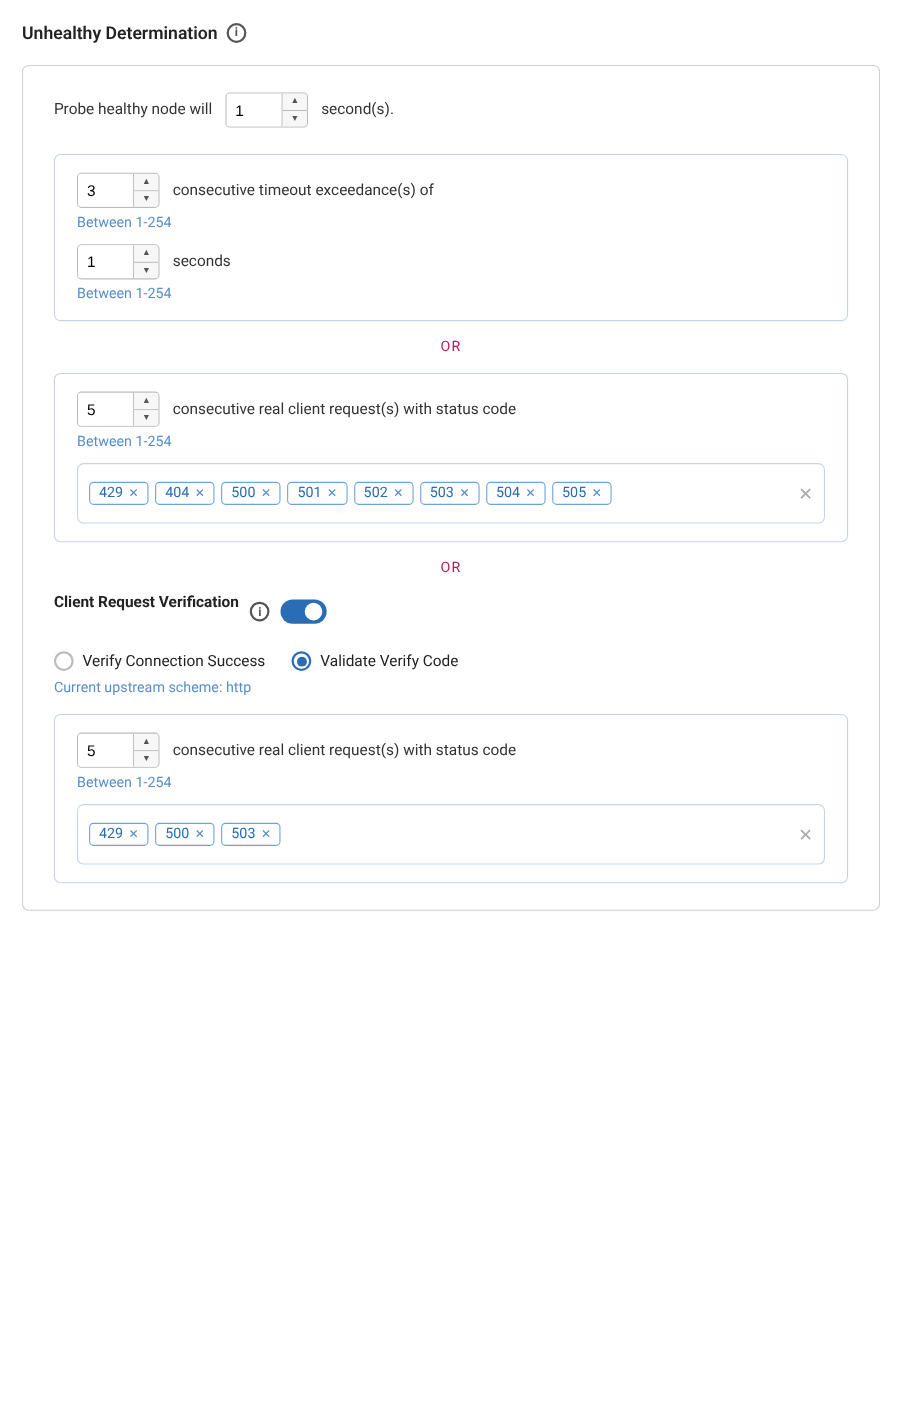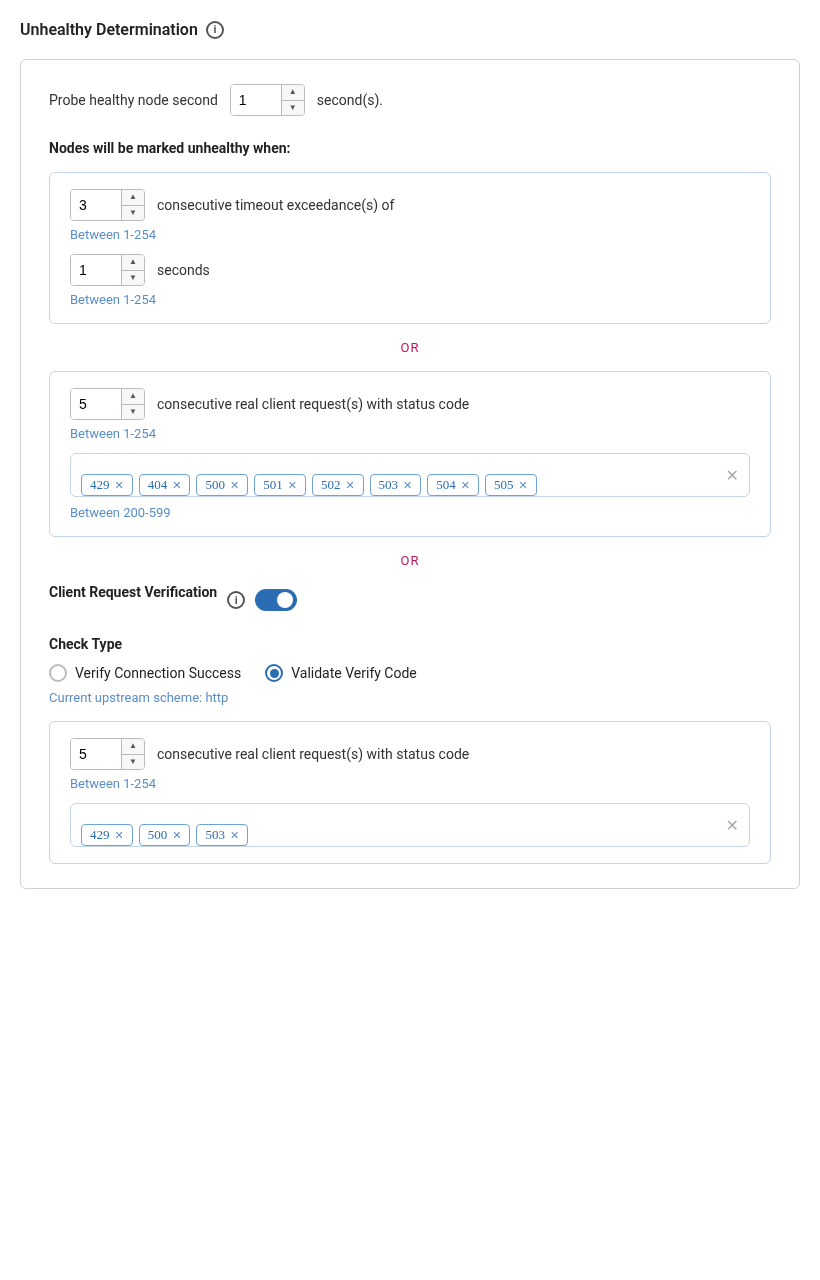--- a/index.html
+++ b/index.html
@@ -136,29 +136,28 @@
       text-align: center;
       color: #be185d;
       font-size: 13px;
       margin: 16px 0;
       letter-spacing: 1px;
     }
 
     .tag-input-box {
       border: 1px solid #c5d5e8;
       border-radius: 6px;
-      padding: 0 10px;
+      padding: 16px 10px;
       display: flex;
       flex-wrap: wrap;
-      align-items: flex-end;
+      align-items: flex-start;
       gap: 6px;
       min-height: 44px;
       position: relative;
       margin-top: 10px;
-      font-family: Liberation Serif, serif;
     }
 
     .tag {
       display: inline-flex;
       align-items: center;
       gap: 5px;
       border: 1px solid #6fa3d8;
       border-radius: 4px;
       padding: 2px 8px;
       font-size: 13px;
@@ -294,32 +293,31 @@
 <body>
 
 <div class="section-title">
   <span>Unhealthy Determination</span>
   <span class="info-icon">i</span>
 </div>
 
 <div class="main-card">
 
   <div class="probe-row">
-    <span class="probe-label">Probe healthy node second</span>
+    <span class="probe-label">Probe healthy node will</span>
     <div class="spin-input">
       <input type="text" value="1" style="">
       <div class="spin-buttons">
         <button class="spin-btn">▲</button>
         <button class="spin-btn">▼</button>
       </div>
     </div>
     <span class="probe-label">second(s).</span>
   </div>
 
-  <div class="nodes-unhealthy-label">Nodes will be marked unhealthy when:</div>
 
   <div class="condition-box">
     <div class="condition-row">
       <div class="spin-input">
         <input type="text" value="3" style="">
         <div class="spin-buttons">
           <button class="spin-btn">▲</button>
           <button class="spin-btn">▼</button>
         </div>
       </div>
@@ -359,35 +357,33 @@
       <span class="tag">429 <span class="tag-x">✕</span></span>
       <span class="tag">404 <span class="tag-x">✕</span></span>
       <span class="tag">500 <span class="tag-x">✕</span></span>
       <span class="tag">501 <span class="tag-x">✕</span></span>
       <span class="tag">502 <span class="tag-x">✕</span></span>
       <span class="tag">503 <span class="tag-x">✕</span></span>
       <span class="tag">504 <span class="tag-x">✕</span></span>
       <span class="tag">505 <span class="tag-x">✕</span></span>
       <span class="tag-input-clear">✕</span>
     </div>
-    <div class="between-hint" style="margin-top:8px; margin-bottom:0;">Between 200-599</div>
   </div>
 
   <div class="or-divider">OR</div>
 
   <div style="display:flex;align-items:center;gap:10px; margin-bottom:20px;">
     <span class="section-subtitle" style="margin-bottom:16px;">Client Request Verification</span>
     <span class="info-icon">i</span>
     <label class="toggle-switch">
       <input type="checkbox" checked="" style="">
       <span class="toggle-slider"></span>
     </label>
   </div>
 
-  <div class="check-type-label">Check Type</div>
   <div class="radio-row">
     <label class="radio-option">
       <span class="radio-circle"></span>
       <span>Verify Connection Success</span>
     </label>
     <label class="radio-option">
       <span class="radio-circle selected"></span>
       <span>Validate Verify Code</span>
     </label>
   </div>

